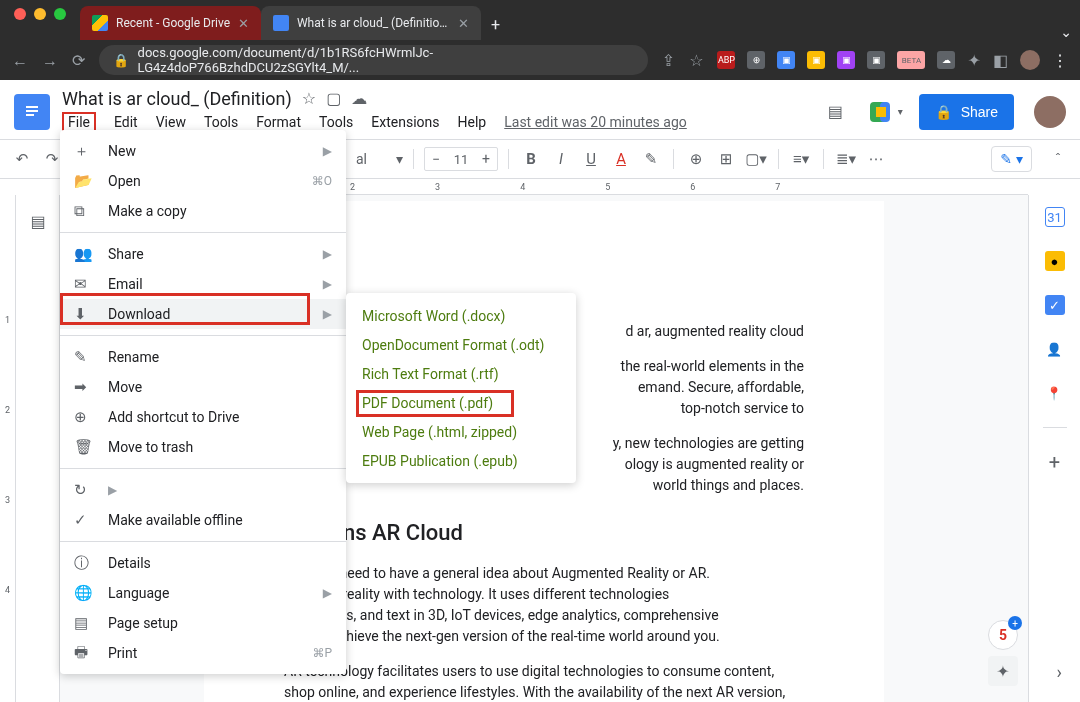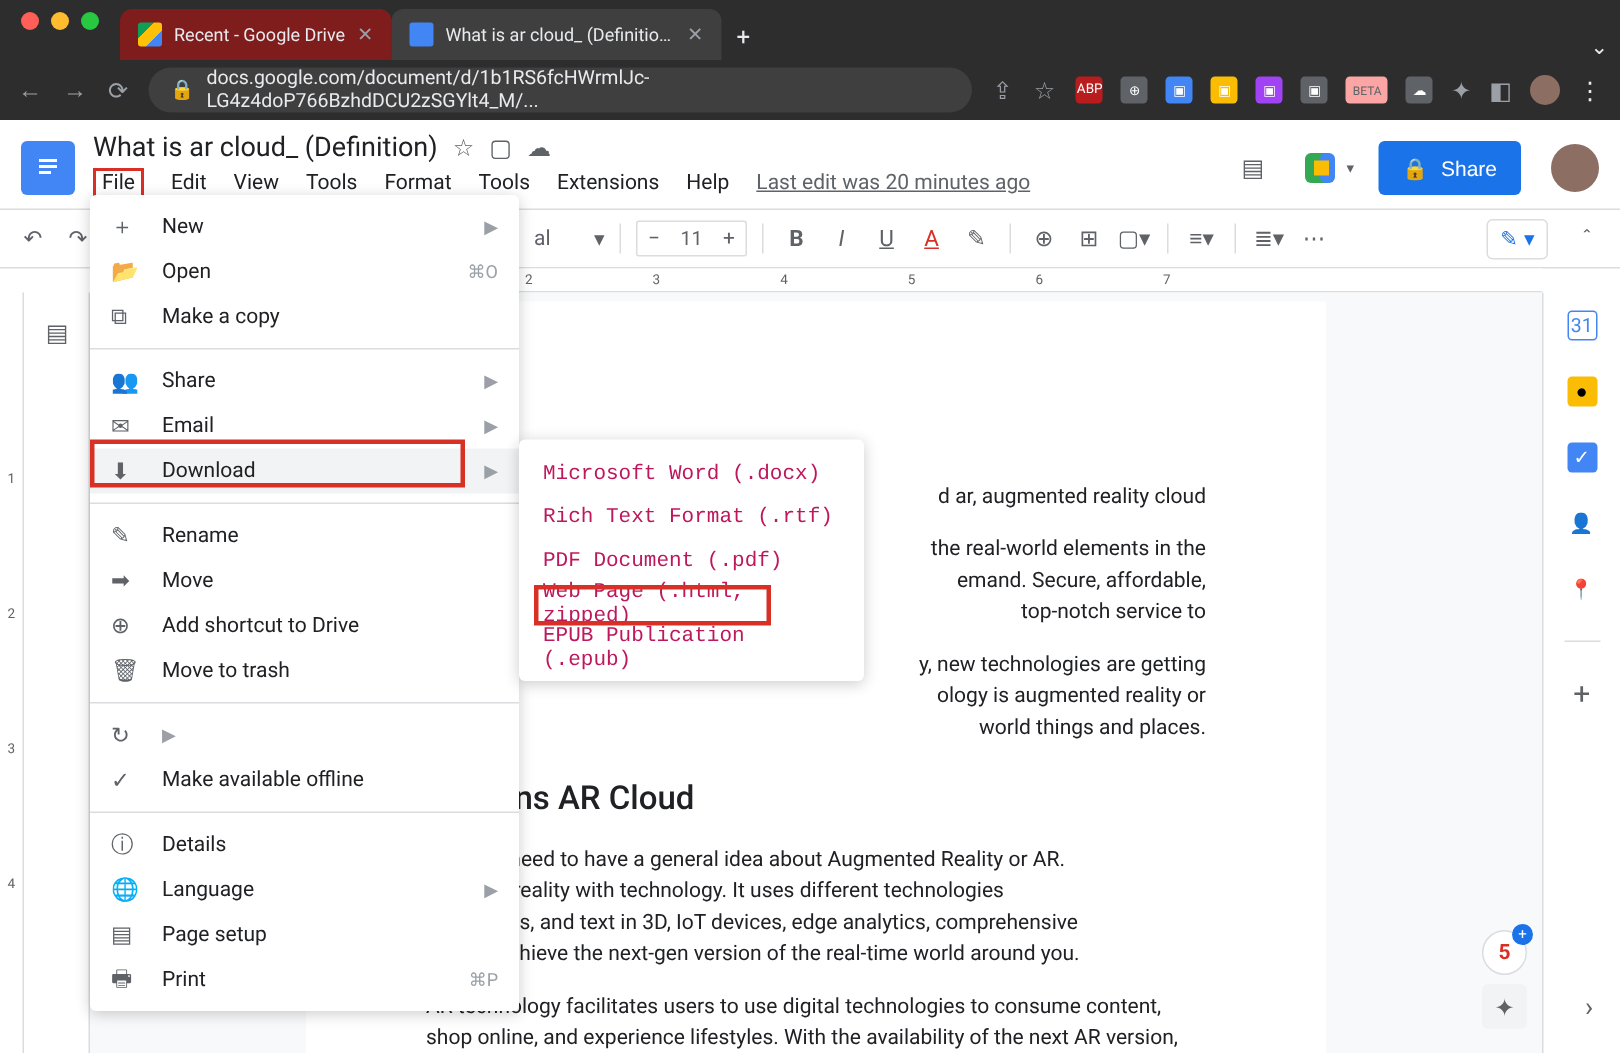--- a/index.html
+++ b/index.html
@@ -75,21 +75,21 @@
   .fm-item.hover{background:#f1f3f4;}
   .fm-icon{width:18px;color:#5f6368;font-size:15px;}
   .fm-label{flex:1;}
   .fm-sub{color:#9aa0a6;font-size:12px;}
   .fm-sep{height:1px;background:#dadce0;margin:6px 0;}
   .fm-item.download-hl{position:relative;}
   .download-box{position:absolute;left:60px;top:293px;width:250px;height:32px;border:3px solid #d93025;z-index:30;pointer-events:none;}
   
   
   .sub-menu{position:absolute;left:346px;top:293px;width:230px;background:#fff;box-shadow:0 2px 10px rgba(0,0,0,.2);border-radius:4px;padding:8px 0;z-index:25;}
-  .sm-item{height:29px;display:flex;align-items:center;padding:0 16px;font-size:14px;color:#be185d;font-family:Liberation Mono, monospace;}
+  .sm-item{height:29px;display:flex;align-items:center;padding:0 16px;font-size:14px;color:#4d7c0f;}
   .pdf-box{position:absolute;left:356px;top:390px;width:158px;height:27px;border:3px solid #d93025;z-index:30;pointer-events:none;}
   
   
   .badge-5{position:absolute;right:62px;bottom:52px;
     width:30px;height:30px;border-radius:50%;background:#fff;border:1px solid #dadce0;display:flex;align-items:center;justify-content:center;color:#d93025;font-weight:bold;font-size:14px;}
   .badge-plus{position:absolute;right:58px;bottom:72px;width:14px;height:14px;border-radius:50%;background:#1a73e8;color:#fff;font-size:10px;display:flex;align-items:center;justify-content:center;}
   .explore-btn{position:absolute;right:62px;bottom:16px;width:30px;height:30px;border-radius:4px;background:#f1f3f4;display:flex;align-items:center;justify-content:center;color:#5f6368;}
   .chev-r{position:absolute;right:18px;bottom:20px;color:#5f6368;font-size:18px;}
   .chev-up-toolbar{margin-left:8px;}
 </style>
@@ -351,20 +351,21 @@
       <span class="fm-icon">🖶</span>
       <span class="fm-label">Print</span>
       <span class="fm-sub">⌘P</span>
     </div>
 </div>
 
 <div class="download-box"></div>
 
 <div class="sub-menu">
   <div class="sm-item">Microsoft Word (.docx)</div>
+  <div class="sm-item">OpenDocument Format (.odt)</div>
   <div class="sm-item">Rich Text Format (.rtf)</div>
   <div class="sm-item">PDF Document (.pdf)</div>
   <div class="sm-item">Web Page (.html, zipped)</div>
   <div class="sm-item">EPUB Publication (.epub)</div>
 </div>
 
 <div class="pdf-box"></div>
 
 <div class="badge-5">5</div>
 <div class="badge-plus">+</div>

